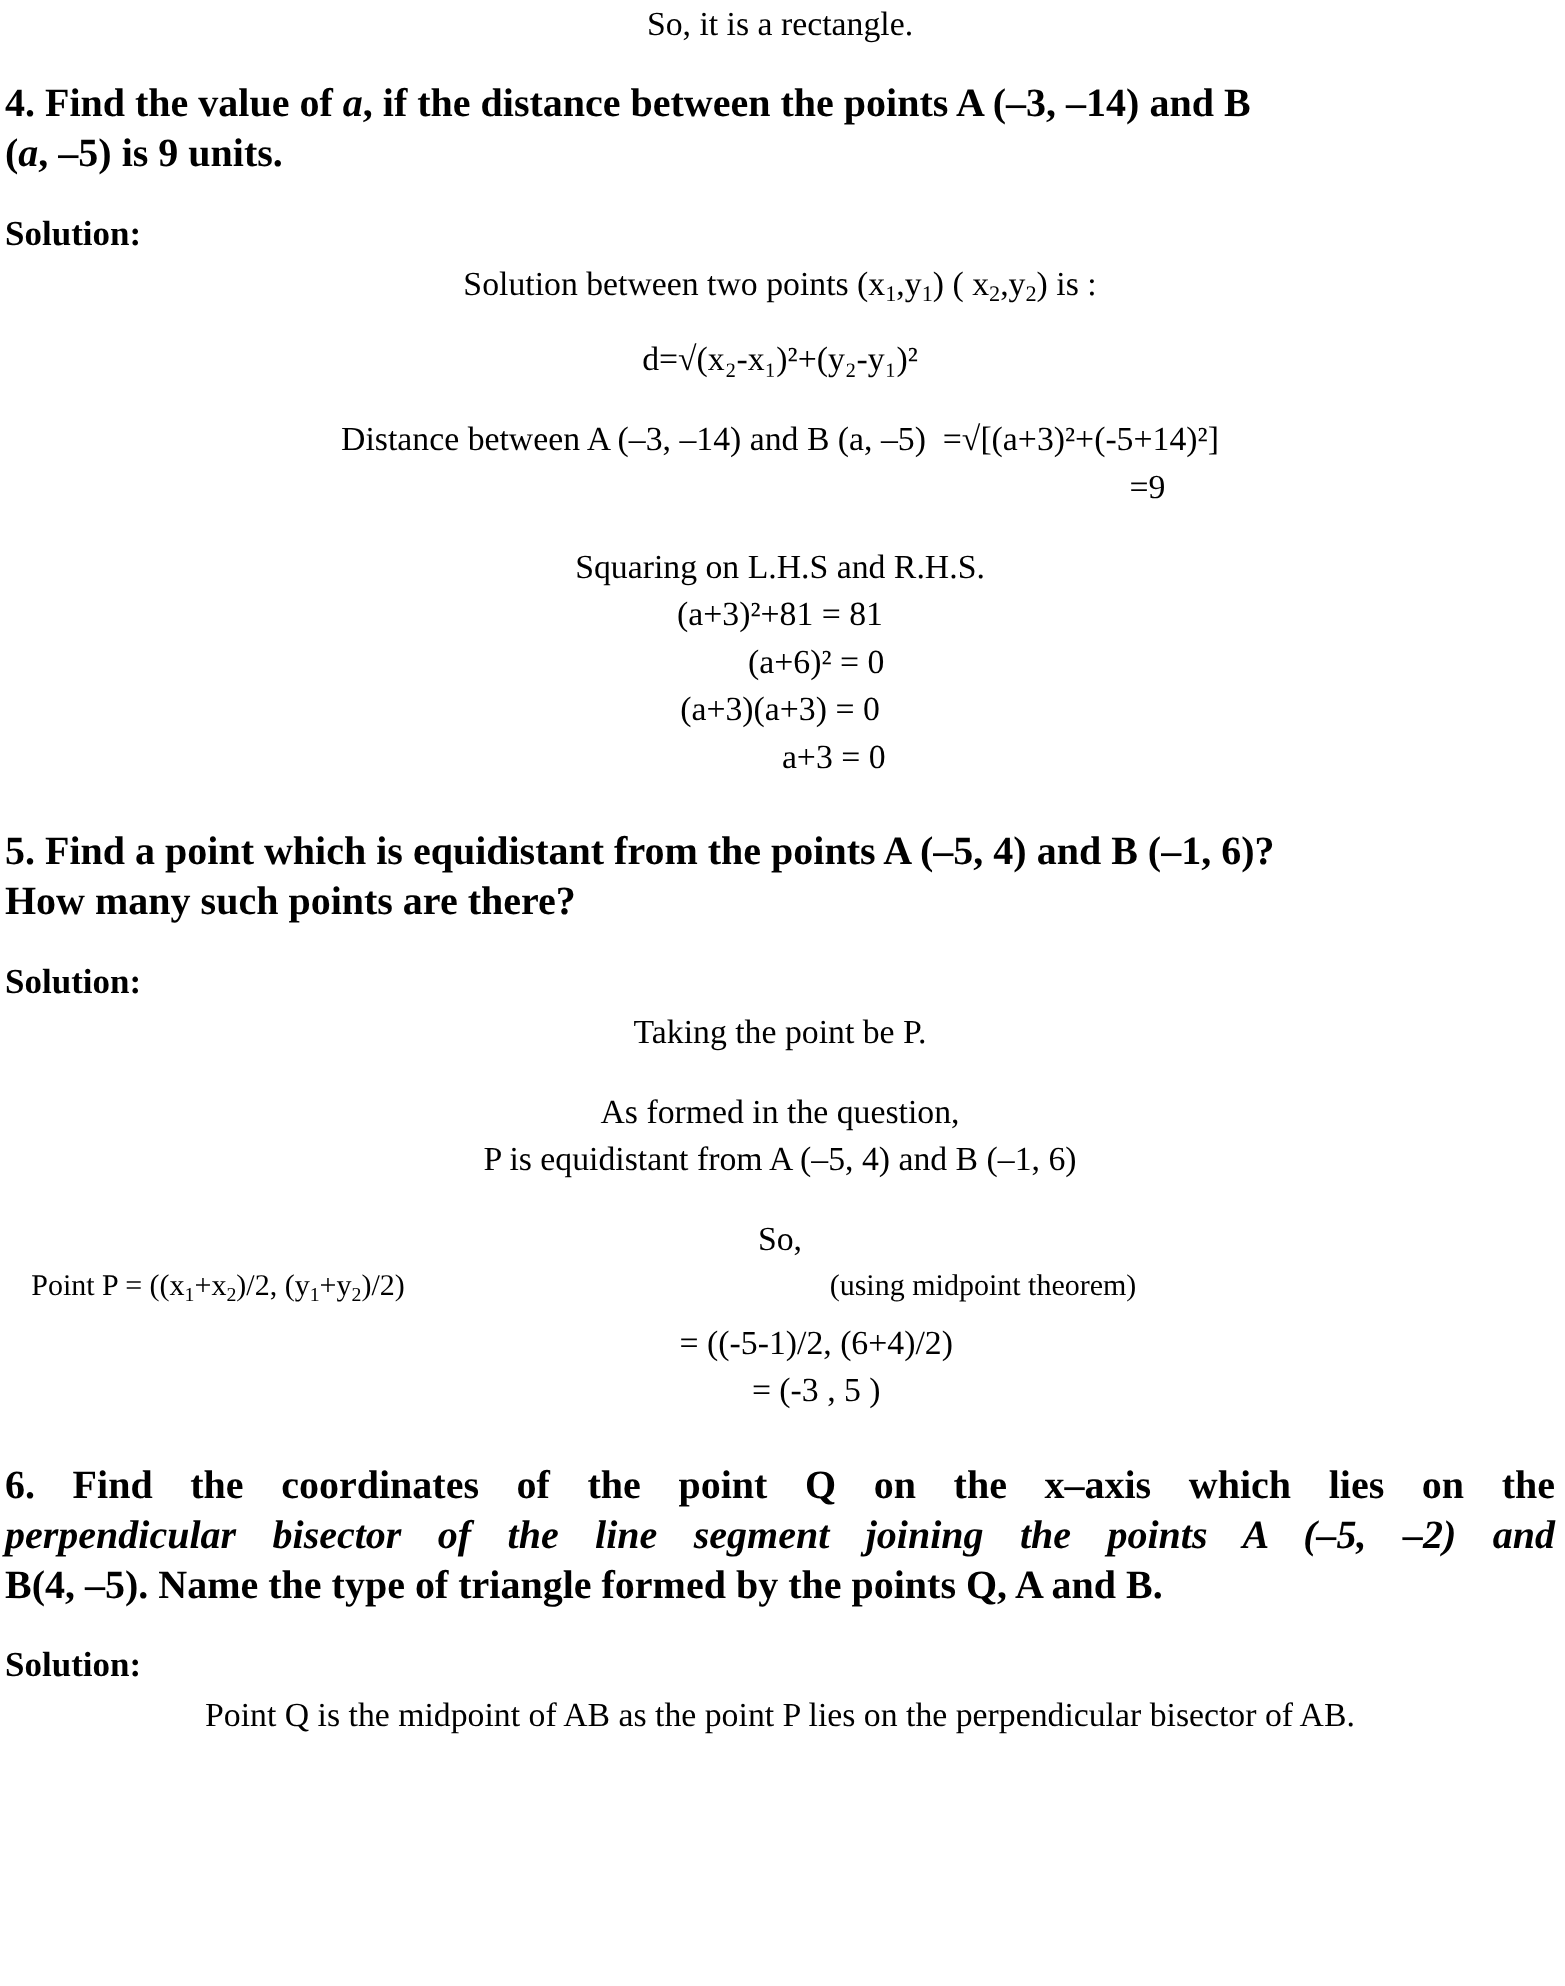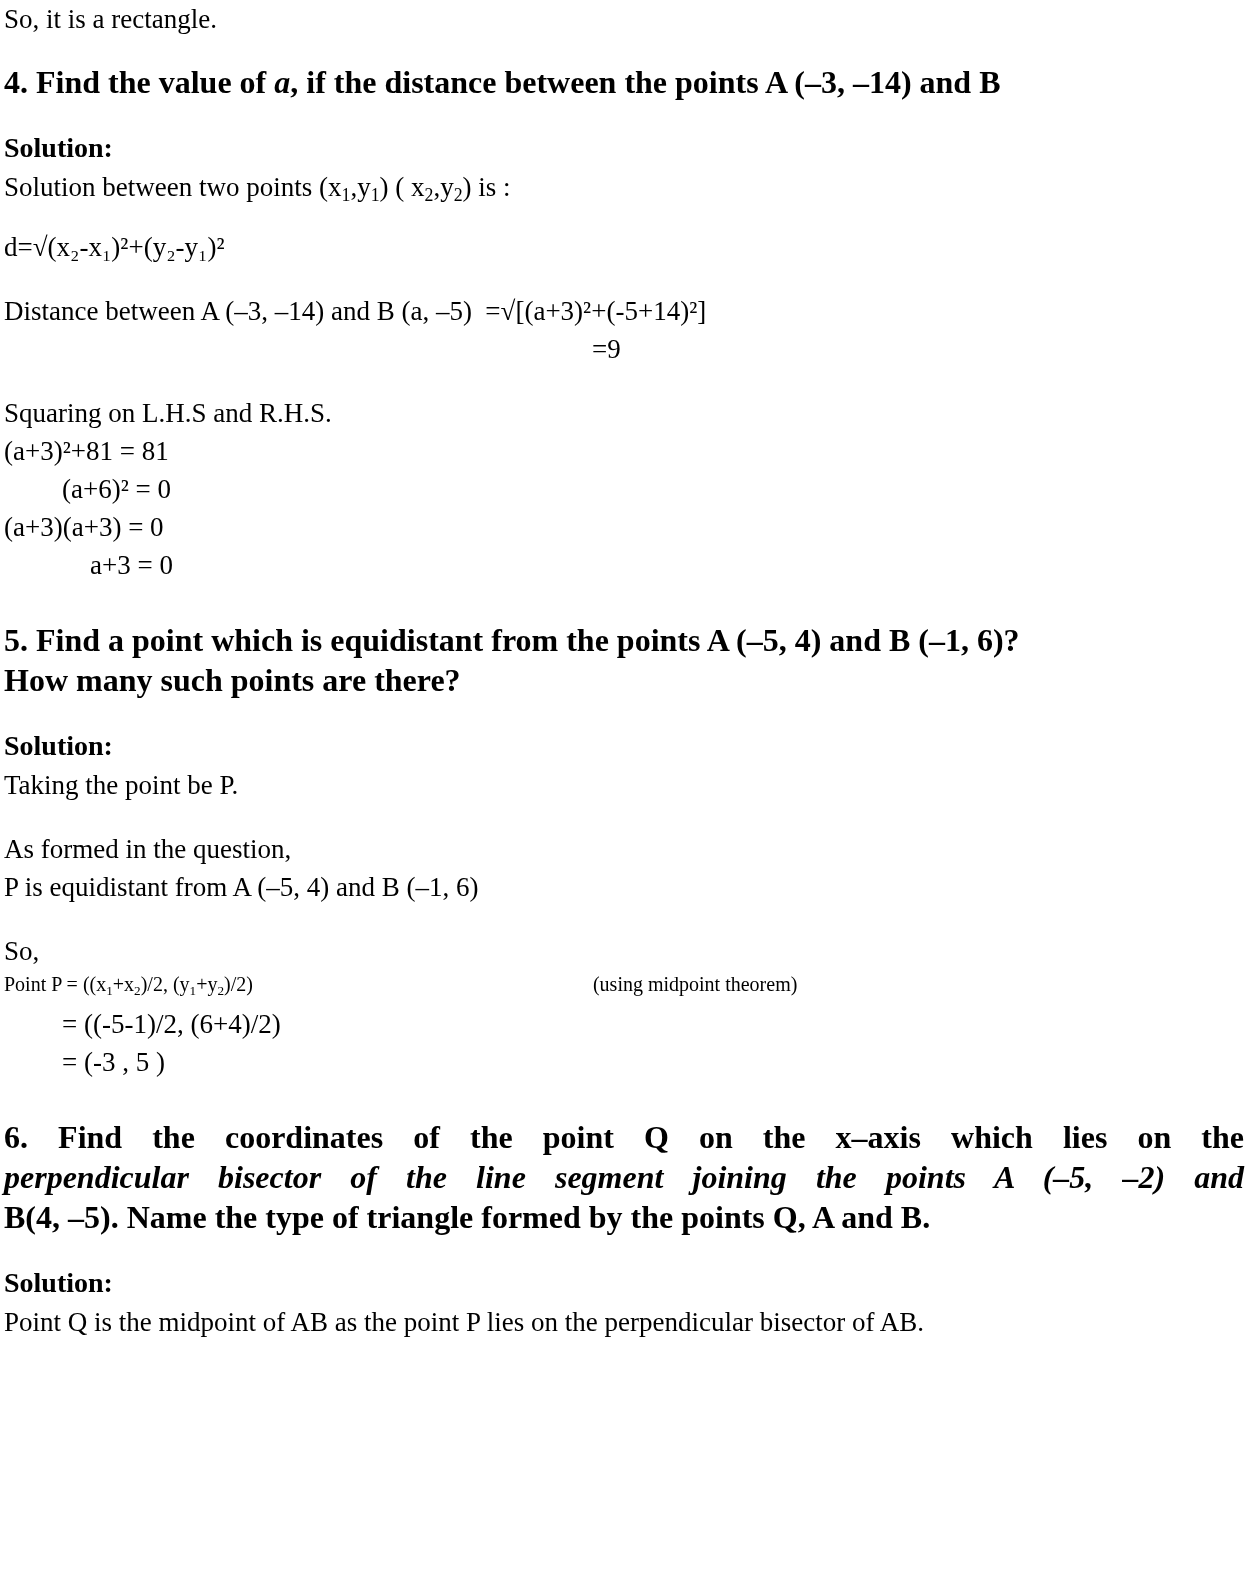--- a/index.html
+++ b/index.html
@@ -15,20 +15,21 @@
   }
   .page {
     width: 1252px;
     box-sizing: border-box;
     padding: 0 8px 0 4px;
   }
   .line {
     font-size: 27px;
     line-height: 38px;
     white-space: pre-wrap;
+    text-align: center;
   }
   .q-head {
     font-size: 32px;
     line-height: 40px;
     font-weight: bold;
     text-align: justify;
     white-space: pre-wrap;
   }
   .q-head.justified {
     text-align: justify;
@@ -46,22 +47,23 @@
   sub {
     font-size: 0.66em;
     vertical-align: -0.28em;
   }
   .indent-1 { padding-left: 58px; }
   .indent-2 { padding-left: 86px; }
   .indent-3 { padding-left: 130px; }
   .indent-eq { padding-left: 588px; }
   .row-flex {
     display: flex;
-    font-size: 20px;
-    line-height: 28px;
+    font-size: 24px;
+    line-height: 38px;
+    margin-left: 21px;
   }
   .row-flex .left { flex: 0 0 auto; }
   .row-flex .right {
     margin-left: 340px;
   }
   .top-line {
     font-size: 27px;
     line-height: 34px;
     padding-top: 2px;
   }
@@ -69,20 +71,21 @@
 </head>
 <body>
 
 <div class="page">
 
   <div class="line top-line">So, it is a rectangle.</div>
 
   <div class="spacer-md"></div>
 
   <div class="q-head justified"><span>4.</span> <span>Find the value of </span><span class="ital">a</span><span>, if the distance between the points A (–3, –14) and B</span></div>
+  <div class="q-head"><span>(</span><span class="ital">a</span><span>, –5) is 9 units.</span></div>
 
   <div class="spacer-md"></div>
 
   <div class="sol">Solution:</div>
 
   <div class="line"><span>Solution between two points (x</span><sub>1</sub><span>,y</span><sub>1</sub><span>) ( x</span><sub>2</sub><span>,y</span><sub>2</sub><span>) is :</span></div>
 
   <div class="spacer-sm"></div>
 
   <div class="line">d=√(x₂-x₁)²+(y₂-y₁)²</div>

